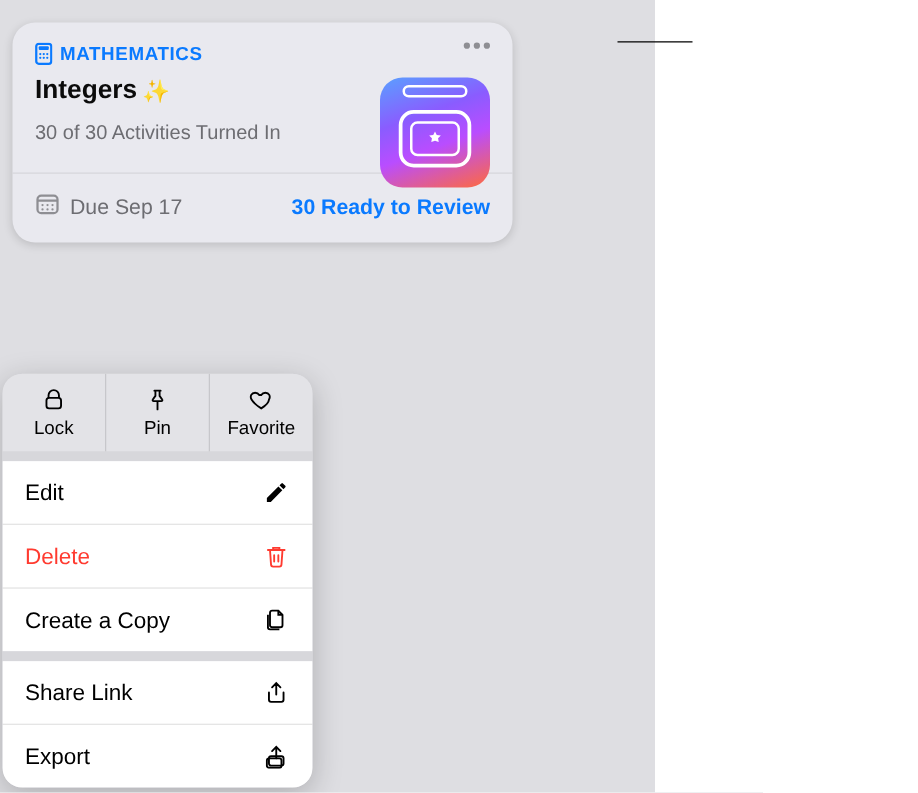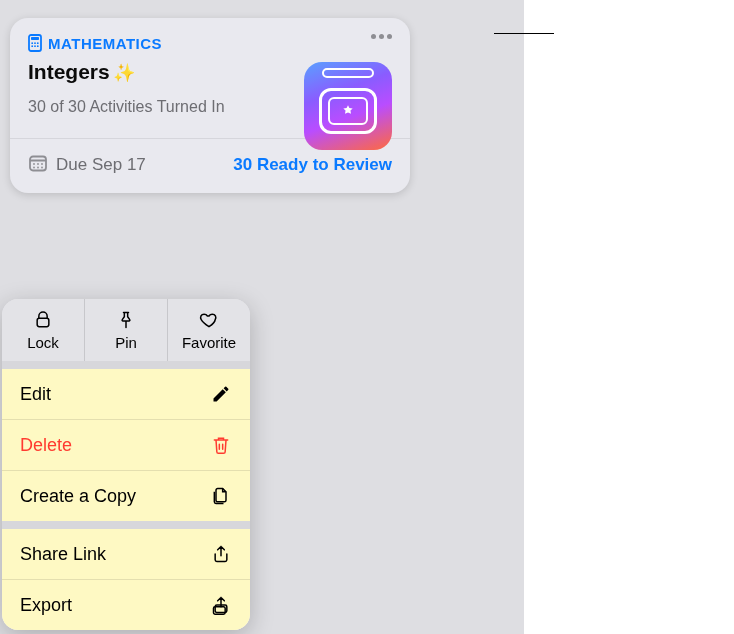--- a/index.html
+++ b/index.html
@@ -179,21 +179,21 @@
     }
     .menu-section {
       background: #ececef;
     }
     .menu-row {
       display: flex;
       align-items: center;
       justify-content: space-between;
       padding: 14px 18px;
       cursor: pointer;
-      background: #fef9c3;
+      background: #ffffff;
       border-top: 1px solid rgba(0,0,0,0.10);
     }
     .menu-row.first {
       border-top: none;
     }
     .menu-row-label {
       font-size: 18px;
       color: #000;
     }
     .menu-row.danger .menu-row-label {

